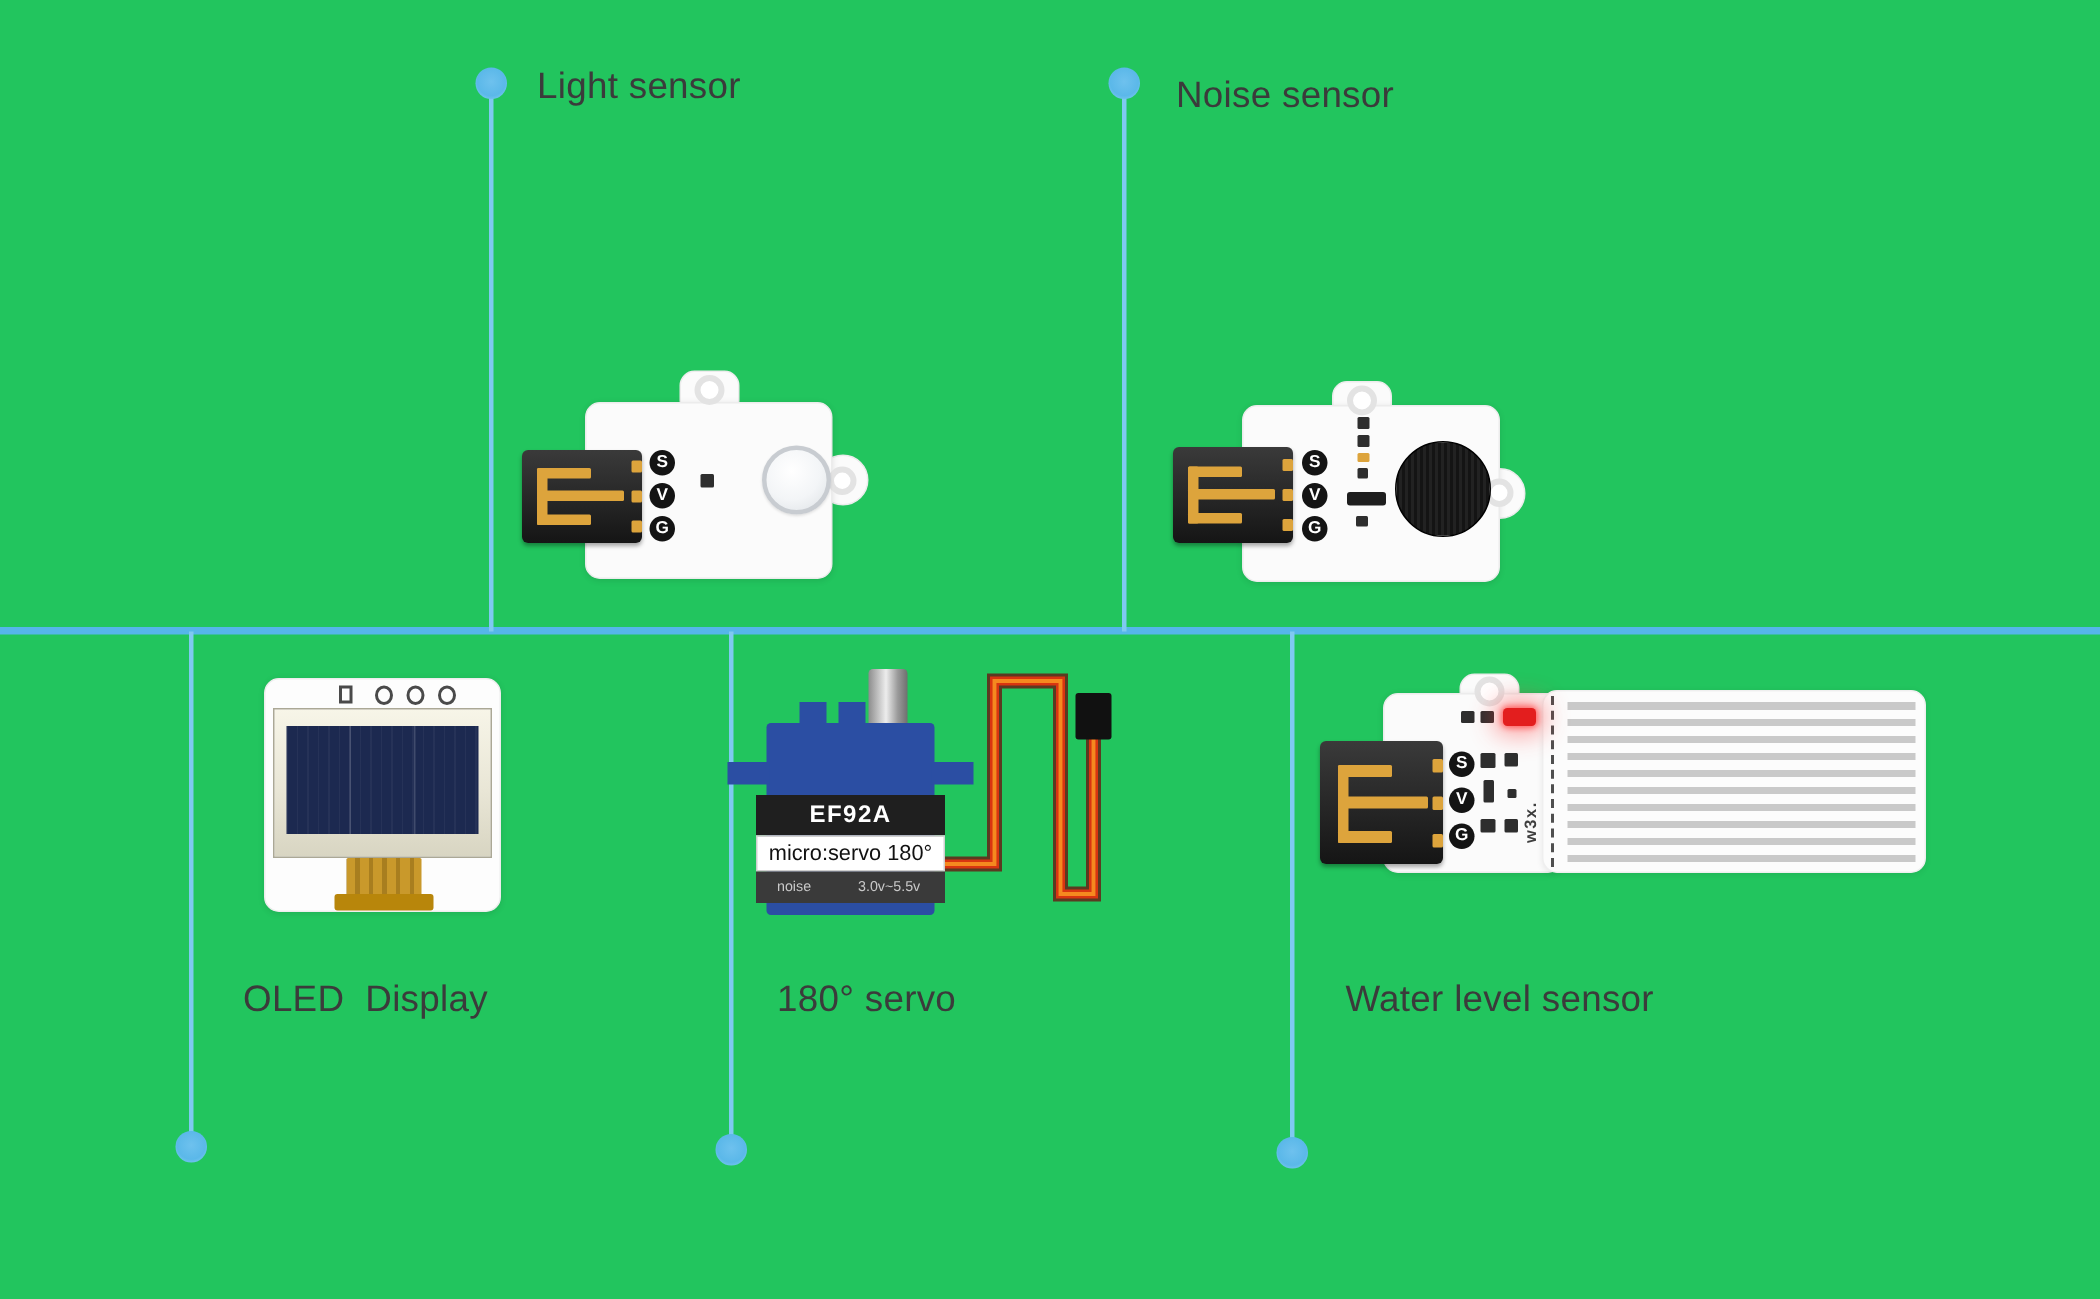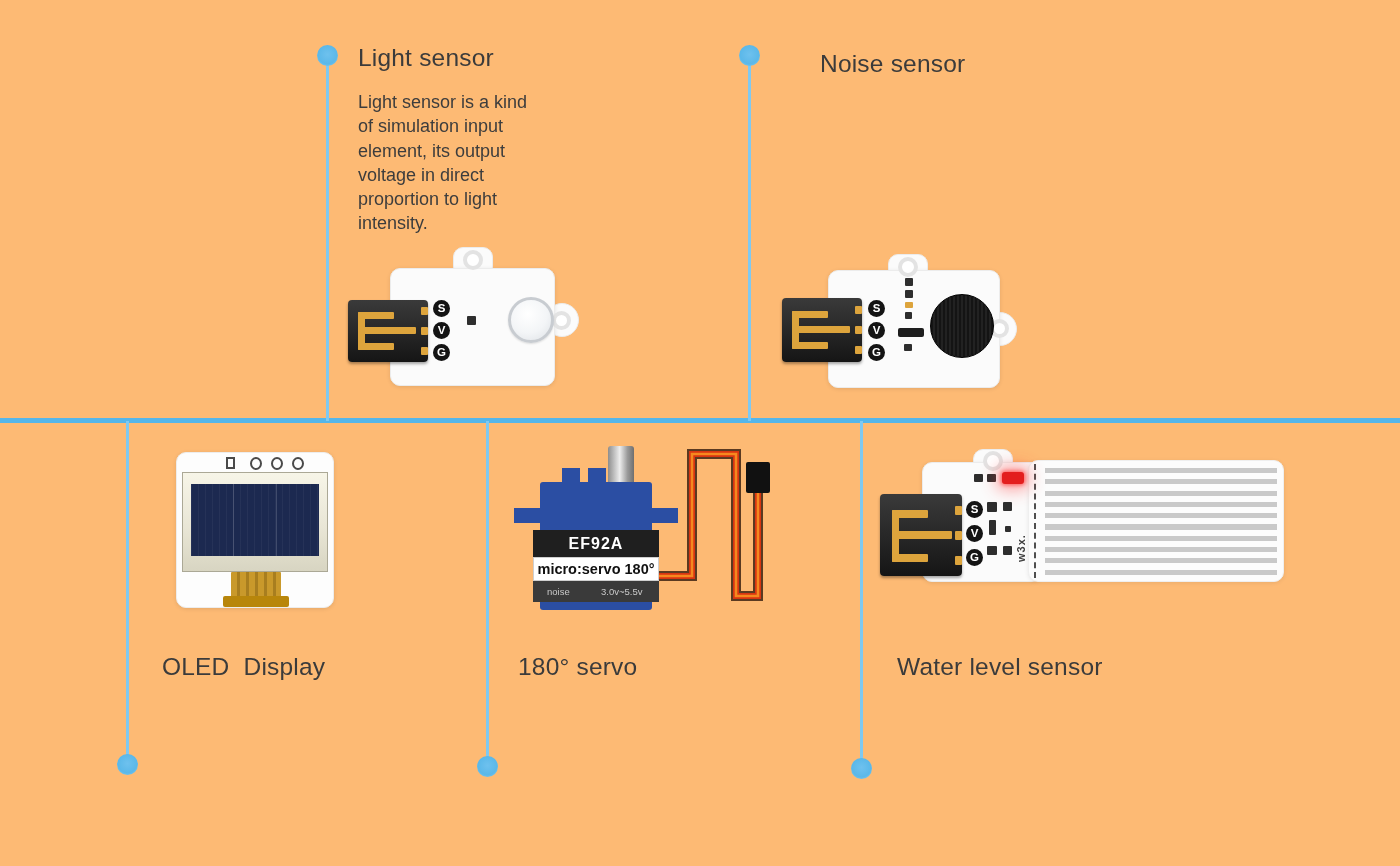--- a/index.html
+++ b/index.html
@@ -1,18 +1,18 @@
 <!DOCTYPE html>
 <html><head>
 <meta charset="utf-8">
 <style>
   * { margin:0; padding:0; box-sizing:border-box; }
   html,body { background:#ffffff; }
   body { font-family:"Liberation Sans", sans-serif; color:#3d3d3d; }
-  .canvas { position:relative; width:1400px; height:866px; background:#fdba74; overflow:hidden; }
+  .canvas { position:relative; width:1400px; height:866px; background:#22c55e; overflow:hidden; }
 
   
   .hline { position:absolute; left:0; top:418px; width:1400px; height:5px; background:#55b6e9; }
   .vline { position:absolute; width:3px; background:#7fc9f1; }
   .dot   { position:absolute; width:21px; height:21px; border-radius:50%;
            background:radial-gradient(circle at 50% 45%, #6ec1ee 0%, #5bb8e9 60%, #8ed3f4 100%); }
 
   
   .title { position:absolute; font-size:24.5px; font-weight:500; color:#3b3b3b; white-space:pre; letter-spacing:.2px; }
   .desc  { position:absolute; font-size:18px; line-height:24.3px; color:#3d3d3d; white-space:pre-wrap; }
@@ -51,21 +51,21 @@
   .screen-div { width:1px; background:rgba(255,255,255,.16); }
   .ribbon { background:repeating-linear-gradient(90deg,#c9992b 0 6px,#a87e1f 6px 9px); border-radius:1px; }
   .ribbon-base { background:#b8860b; border-radius:2px; }
 
   
   .servo-blue { background:#2b4ea3; }
   .cyl { background:linear-gradient(90deg,#8d8d8d 0%,#ededed 45%,#9a9a9a 75%,#6f6f6f 100%); border-radius:3px; }
   .band-black { background:#1f1f1f; color:#fff; font-size:16px; font-weight:bold;
                 text-align:center; letter-spacing:1px; }
   .band-white { background:#fff; border:1px solid #cfcfcf; color:#111; font-size:14.5px;
-                font-weight:bold; text-align:center; }
+                font-weight:normal; text-align:center; }
   .band-dark  { background:#3a3a3a; color:#c9c9c9; font-size:9.5px; }
 
   
   .wled { background:#e31e1e; border-radius:3px;
           box-shadow:0 0 16px 6px rgba(255,60,60,.45), 0 0 4px 1px rgba(255,0,0,.6); }
   .stripes-panel { background:#fcfcfc; border:1px solid #efefef; border-radius:10px;
                    box-shadow:0 1px 4px rgba(0,0,0,.08); }
   .stripes { background:repeating-linear-gradient(180deg,#c9c9c9 0 5px, transparent 5px 11.3px); }
   .dash { border-left:2px dashed #4f4f4f; width:0; }
   .wlabel { writing-mode:vertical-rl; transform:rotate(180deg); font-size:11px; font-weight:bold; color:#3f3f3f; letter-spacing:1px; }
@@ -86,28 +86,22 @@
   <div class="vline" style="left:126px; top:421px; height:340px;"></div>
   <div class="dot" style="left:117px; top:754px;"></div>
 
   <div class="vline" style="left:486px; top:421px; height:342px;"></div>
   <div class="dot" style="left:477px; top:756px;"></div>
 
   <div class="vline" style="left:860px; top:421px; height:344px;"></div>
   <div class="dot" style="left:851px; top:758px;"></div>
 
   <div class="title" style="left:358px; top:44px;">Light sensor</div>
-  <div class="desc" style="left:358px; top:90px; width:230px;">Light sensor is a kind
-of simulation input
-element, its output
-voltage in direct
-proportion to light
-intensity.</div>
-
-  <div class="title" style="left:820px; top:50px;">Noise sensor</div>
+
+  <div class="title" style="left:784px; top:50px;">Noise sensor</div>
 
   <div class="title" style="left:162px; top:653px;">OLED  Display</div>
 
   <div class="title" style="left:518px; top:653px;">180° servo</div>
 
   <div class="title" style="left:897px; top:653px;">Water level sensor</div>
 
   <div class="module" style="left:345px; top:245px; width:235px; height:155px;">
     <div class="tab" style="left:108px; top:2px; width:40px; height:30px; border-radius:10px;"></div>
     <div class="tab" style="left:200px; top:58px; width:34px; height:34px; border-radius:50%;"></div>
@@ -165,21 +159,21 @@
     <div class="oled-ring" style="left:116px; top:9px; width:12px; height:13px;"></div>
     <div class="bezel" style="left:6px; top:24px; width:146px; height:100px;"></div>
     <div class="screen" style="left:15px; top:36px; width:128px; height:72px;">
       <div class="screen-div" style="left:42px; top:0; height:72px;"></div>
       <div class="screen-div" style="left:85px; top:0; height:72px;"></div>
     </div>
     <div class="ribbon" style="left:55px; top:124px; width:50px; height:26px;"></div>
     <div class="ribbon-base" style="left:47px; top:148px; width:66px; height:11px;"></div>
   </div>
 
-  <div class="module" style="left:512px; top:444px; width:275px; height:175px;">
+  <div class="module" style="left:483px; top:444px; width:275px; height:175px;">
     <div class="cyl" style="left:96px; top:2px; width:26px; height:40px;"></div>
     <div class="servo-blue" style="left:50px; top:24px; width:18px; height:20px;"></div>
     <div class="servo-blue" style="left:76px; top:24px; width:18px; height:20px;"></div>
     <div class="servo-blue" style="left:28px; top:38px; width:112px; height:128px; border-radius:3px;"></div>
     <div class="servo-blue" style="left:2px;  top:64px; width:28px; height:15px;"></div>
     <div class="servo-blue" style="left:138px; top:64px; width:28px; height:15px;"></div>
 
     <svg style="left:0; top:0; width:275px; height:175px;" viewBox="0 0 275 175">
       <polyline points="136,132 180,132 180,10 224,10 224,152 246,152 246,46" fill="none" stroke="#5b3a21" stroke-width="10"></polyline>
       <polyline points="136,132 180,132 180,10 224,10 224,152 246,152 246,46" fill="none" stroke="#d93511" stroke-width="6"></polyline>

